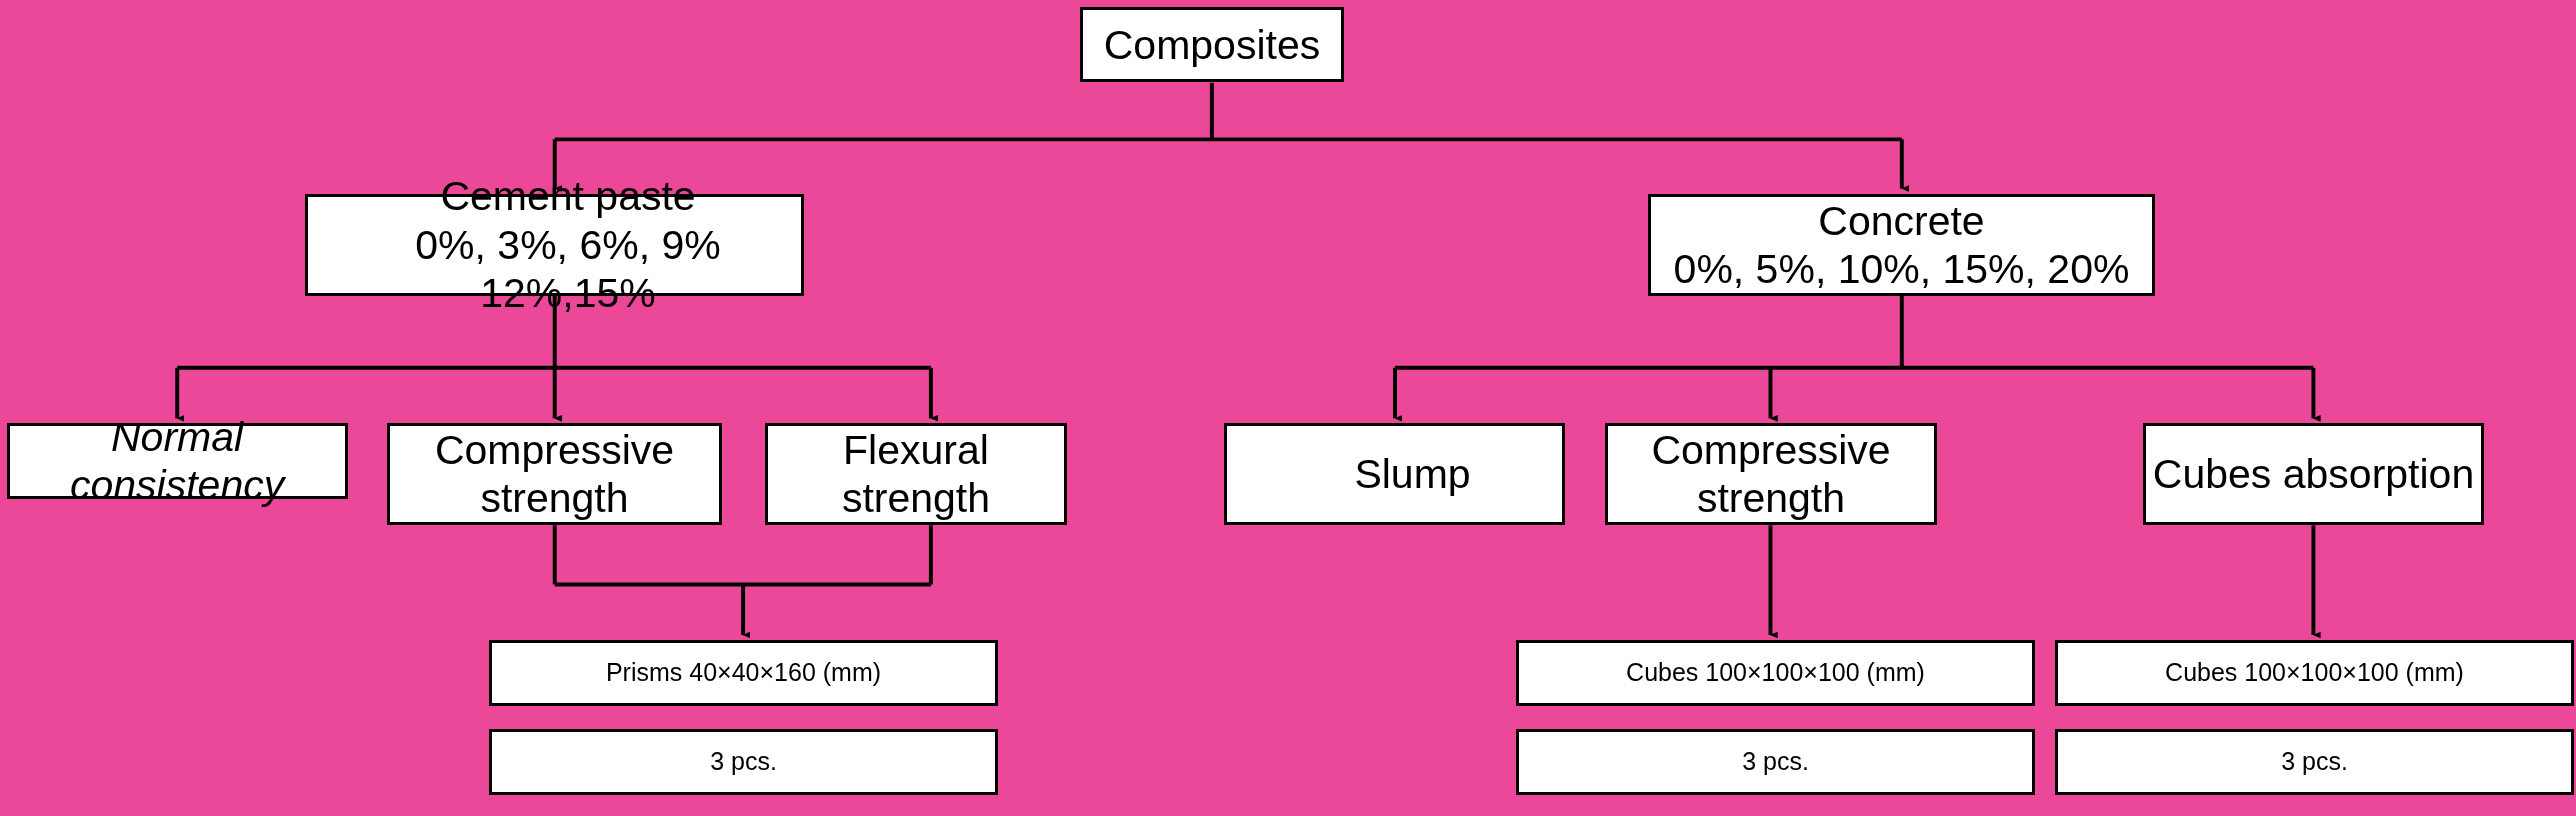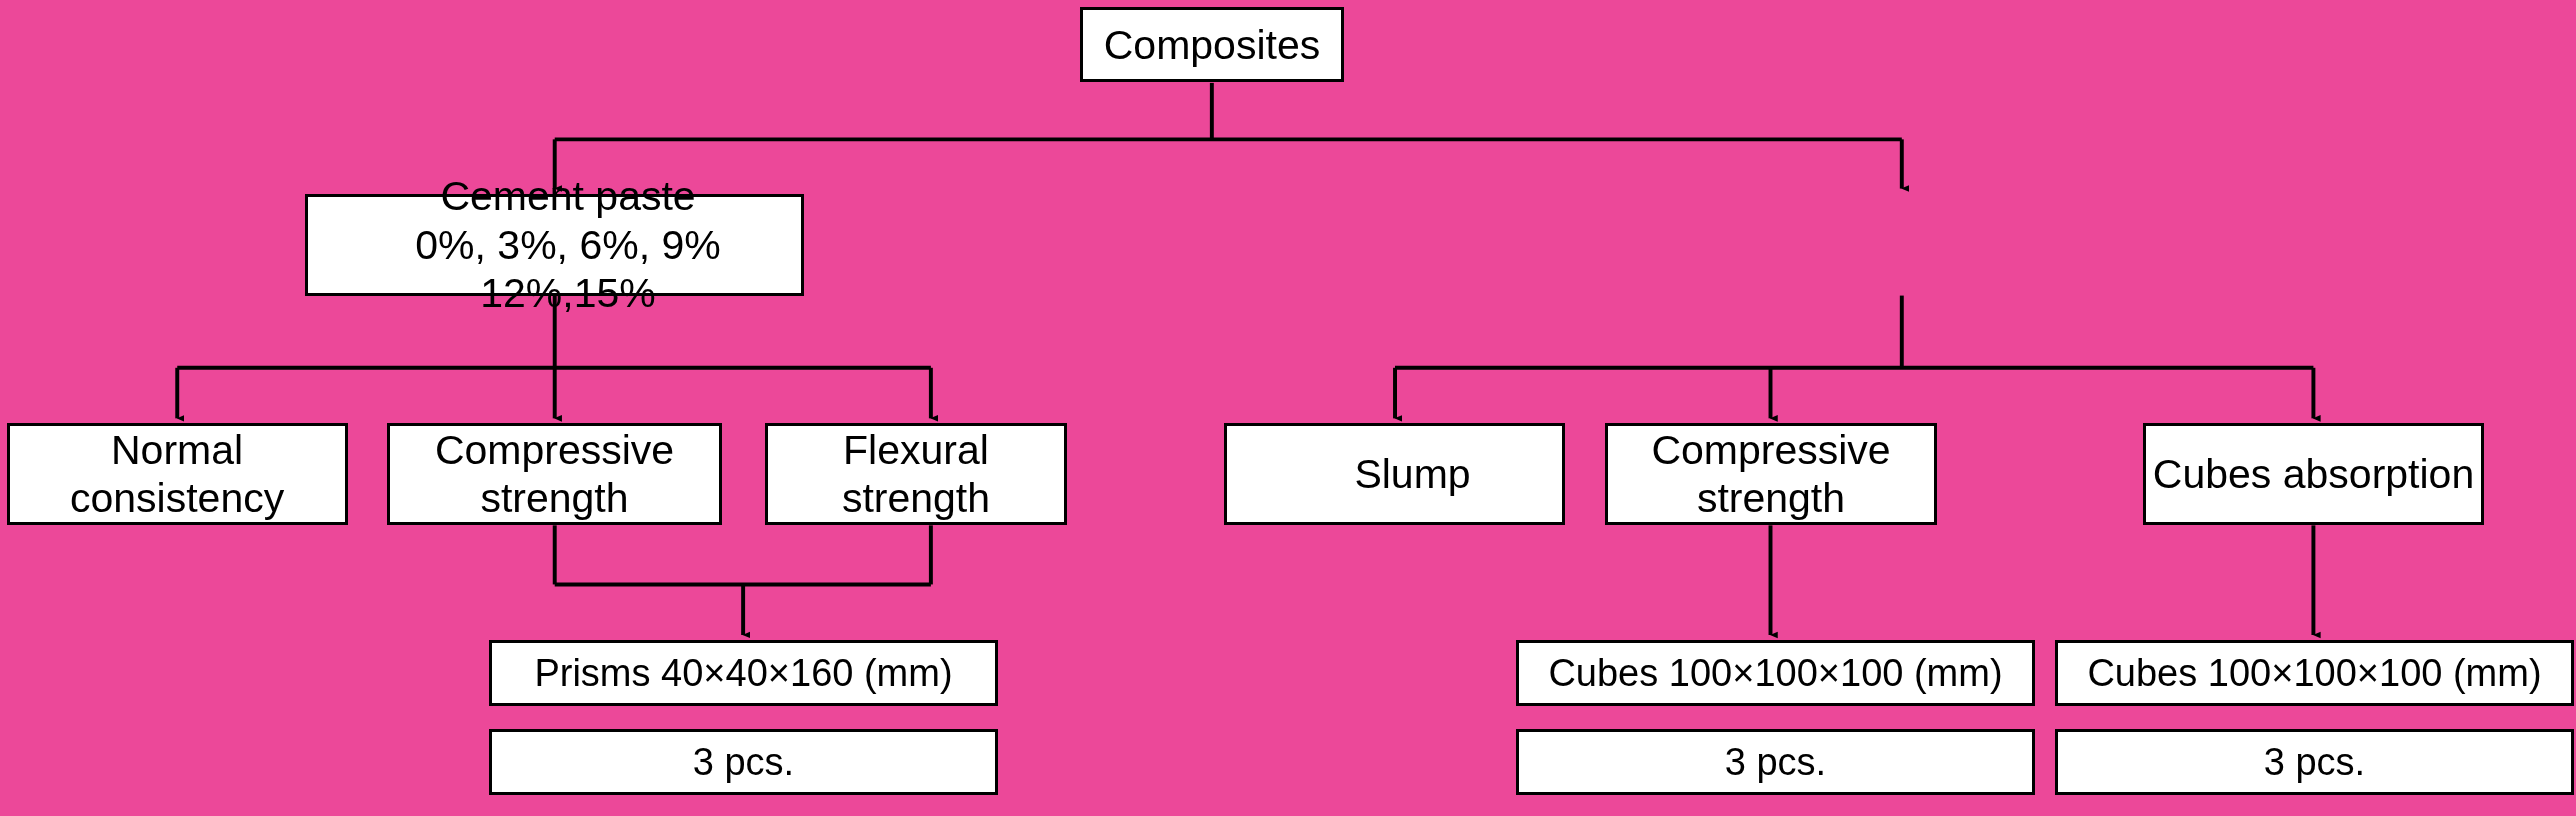--- a/index.html
+++ b/index.html
@@ -14,21 +14,21 @@
     display:flex;
     align-items:center;
     justify-content:center;
     text-align:center;
     color:#000000;
     line-height:1.18;
     font-family:"Liberation Sans",sans-serif;
   }
   .node .txt{display:block;width:100%;padding:0 3.9px;}
   .fs-big{font-size:41px;}
-  .fs-mid{font-size:38px;justify-content:center;}
+  .fs-mid{font-size:25px;justify-content:center;}
 </style>
 </head>
 <body>
 
 <div id="stage">
 
   <svg id="wires" viewBox="0 0 3924 1244" xmlns="http://www.w3.org/2000/svg">
     <defs>
       <marker id="ah" viewBox="0 0 12 12" refX="6" refY="11" markerWidth="12" markerHeight="12" orient="auto-start-reverse" markerUnits="userSpaceOnUse">
         <path d="M 1 0 L 11 0 L 6 12 z" fill="#000000"></path>
@@ -63,21 +63,24 @@
       <path d="M 3524 800 L 3524 967" marker-end="url(#ah)"></path>
     </g>
   </svg>
 
   <div class="node fs-big" id="n-composites" style="left: 1080px; top: 7.2px; width: 264px; height: 75px; border-color: rgb(0, 0, 0); background: rgb(255, 255, 255);">
     <span class="txt">Composites</span>
   </div>
   <div class="node fs-big" id="n-cement-paste" style="left: 305px; top: 194px; width: 499px; height: 102px; border-color: rgb(0, 0, 0); background: rgb(255, 255, 255); padding-left: 27px;">
     <span class="txt">Cement paste<br>0%, 3%, 6%, 9% 12%,15%</span>
   </div>
-  <div class="node fs-big" id="n-normal-consistency" style="left: 6.6px; top: 423px; width: 341px; height: 102px; border-color: rgb(0, 0, 0); background: rgb(255, 255, 255);">
+  <div class="node fs-big" id="n-concrete" style="left: 1648px; top: 194px; width: 507px; height: 102px; border-color: rgb(0, 0, 0); background: rgb(255, 255, 255);">
+    <span class="txt">Concrete<br>0%, 5%, 10%, 15%, 20%</span>
+  </div>
+  <div class="node fs-big" id="n-normal-consistency" style="left: 6.6px; top: 423px; width: 341px; height: 76px; border-color: rgb(0, 0, 0); background: rgb(255, 255, 255); font-style: italic;">
     <span class="txt">Normal<br>consistency</span>
   </div>
   <div class="node fs-big" id="n-cp-compressive" style="left: 387px; top: 423px; width: 335px; height: 102px; border-color: rgb(0, 0, 0); background: rgb(255, 255, 255);">
     <span class="txt">Compressive<br>strength</span>
   </div>
   <div class="node fs-big" id="n-cp-flexural" style="left: 765px; top: 423px; width: 302px; height: 102px; border-color: rgb(0, 0, 0); background: rgb(255, 255, 255);">
     <span class="txt">Flexural<br>strength</span>
   </div>
   <div class="node fs-big" id="n-slump" style="left: 1224px; top: 423px; width: 341px; height: 102px; border-color: rgb(0, 0, 0); background: rgb(255, 255, 255); padding-left: 36px;">
     <span class="txt">Slump</span>

